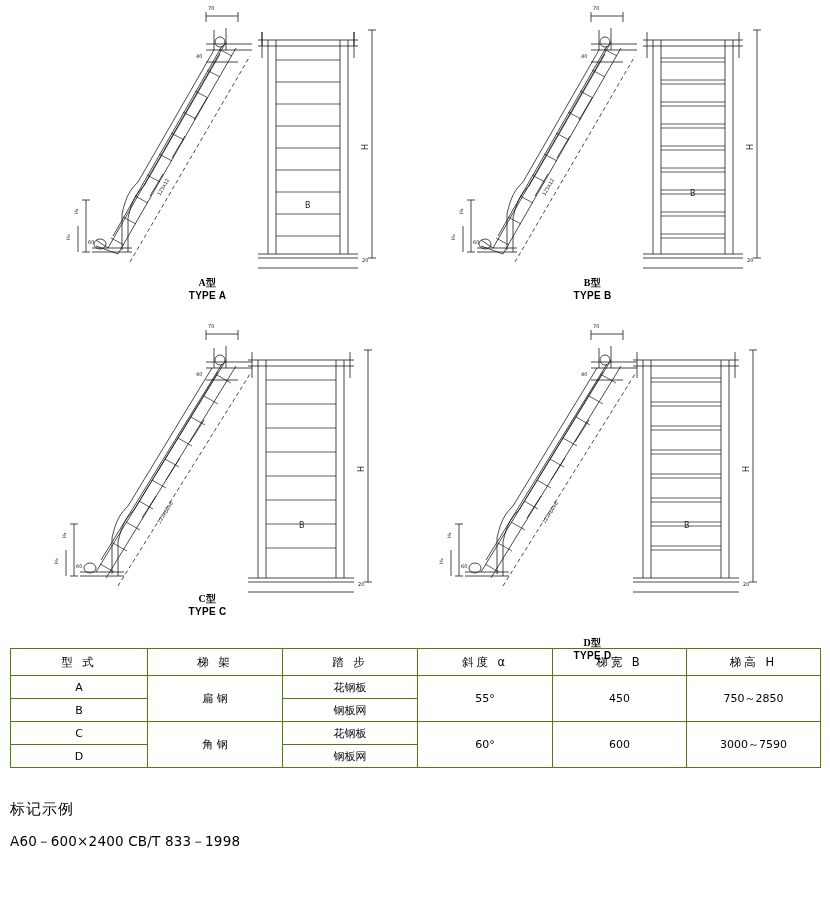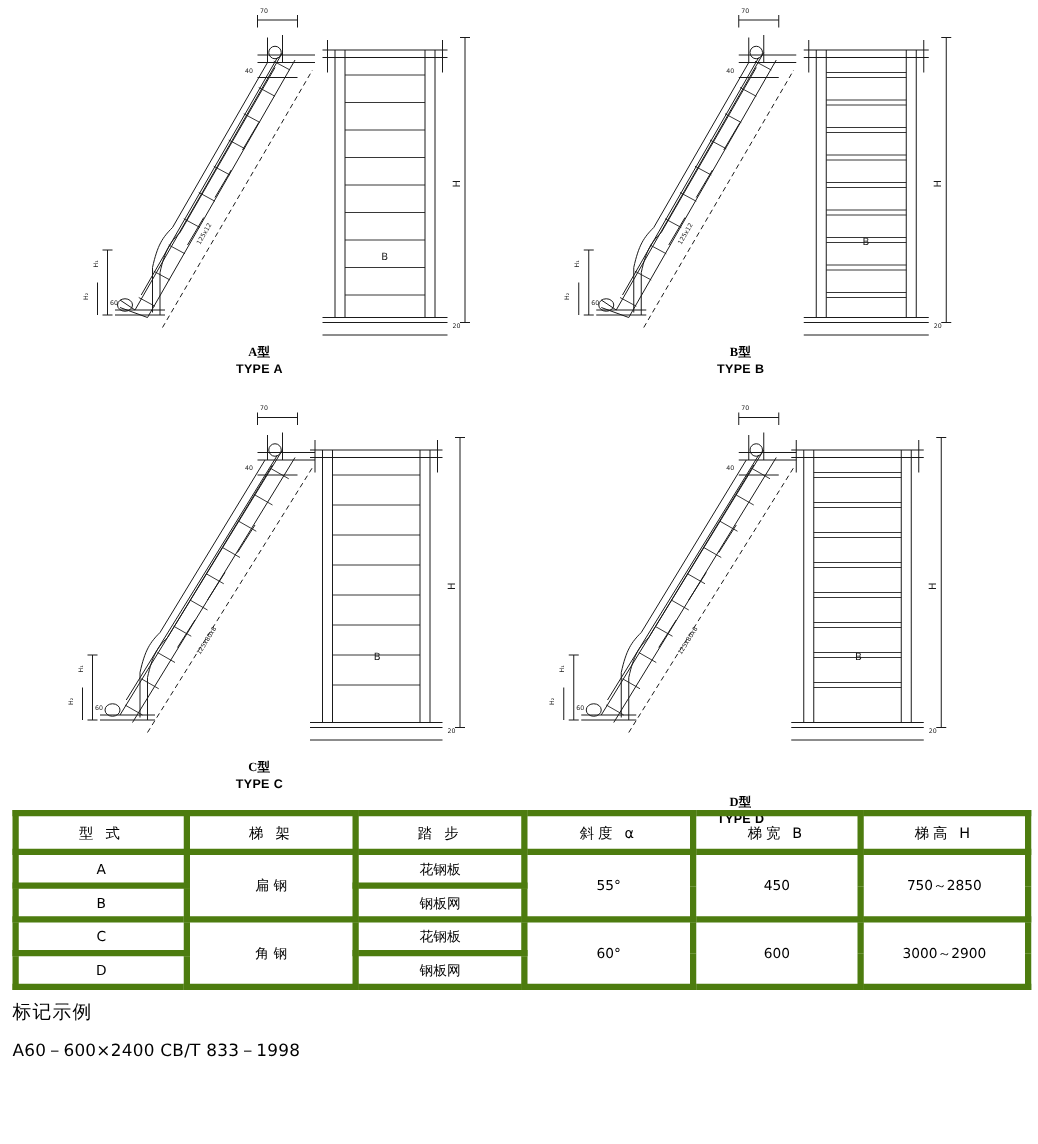--- a/index.html
+++ b/index.html
@@ -60,21 +60,21 @@
   
   .spec-table {
     position: absolute;
     left: 10px;
     top: 648px;
     width: 810px;
     border-collapse: collapse;
     table-layout: fixed;
   }
   .spec-table td, .spec-table th {
-    border: 5px solid #4d7c0f;
+    border: 1px solid #4d7c0f;
     text-align: center;
     vertical-align: middle;
     font-size: 11px;
     font-family: "DejaVu Sans", sans-serif;
     height: 22px;
     padding: 0;
   }
   .spec-table thead td {
     height: 26px;
     letter-spacing: 3px;
@@ -386,21 +386,21 @@
           <text x="196" y="60">40</text>
           <text x="160" y="208" transform="rotate(-58 160 208)">125x80x8</text>
           <text x="66" y="222" transform="rotate(-90 66 222)">H₁</text>
           <text x="58" y="248" transform="rotate(-90 58 248)">H₂</text>
           <text x="76" y="252">60</text>
           <text x="299" y="212" font-size="8">B</text>
           <text x="364" y="156" transform="rotate(-90 364 156)" font-size="8">H</text>
           <text x="358" y="270">20</text>
         </g>
       </svg>
-      <div class="fig-caption" style="top:292px;">
+      <div class="fig-caption" style="top:276px;">
         <span class="cn">C型</span>
         <span class="en">TYPE C</span>
       </div>
     </div>
 
     <div class="fig" style="left:385px; top:316px;">
       <svg class="fig-svg" width="415" height="290" viewBox="0 0 415 290">
         <g stroke="#1a1a1a" fill="none" stroke-width="0.8">
           <line x1="96" y1="256" x2="226" y2="44"></line>
           <line x1="106" y1="262" x2="236" y2="50"></line>
@@ -525,21 +525,21 @@
       <tr>
         <td>B</td>
         <td>钢板网</td>
       </tr>
       <tr>
         <td>C</td>
         <td rowspan="2">角  钢</td>
         <td>花钢板</td>
         <td rowspan="2">60°</td>
         <td rowspan="2">600</td>
-        <td rowspan="2">3000～2900</td>
+        <td rowspan="2">3000～7590</td>
       </tr>
       <tr>
         <td>D</td>
         <td>钢板网</td>
       </tr>
     </tbody>
   </table>
 
   <div class="notes">
     <div class="notes-title">标记示例</div>

